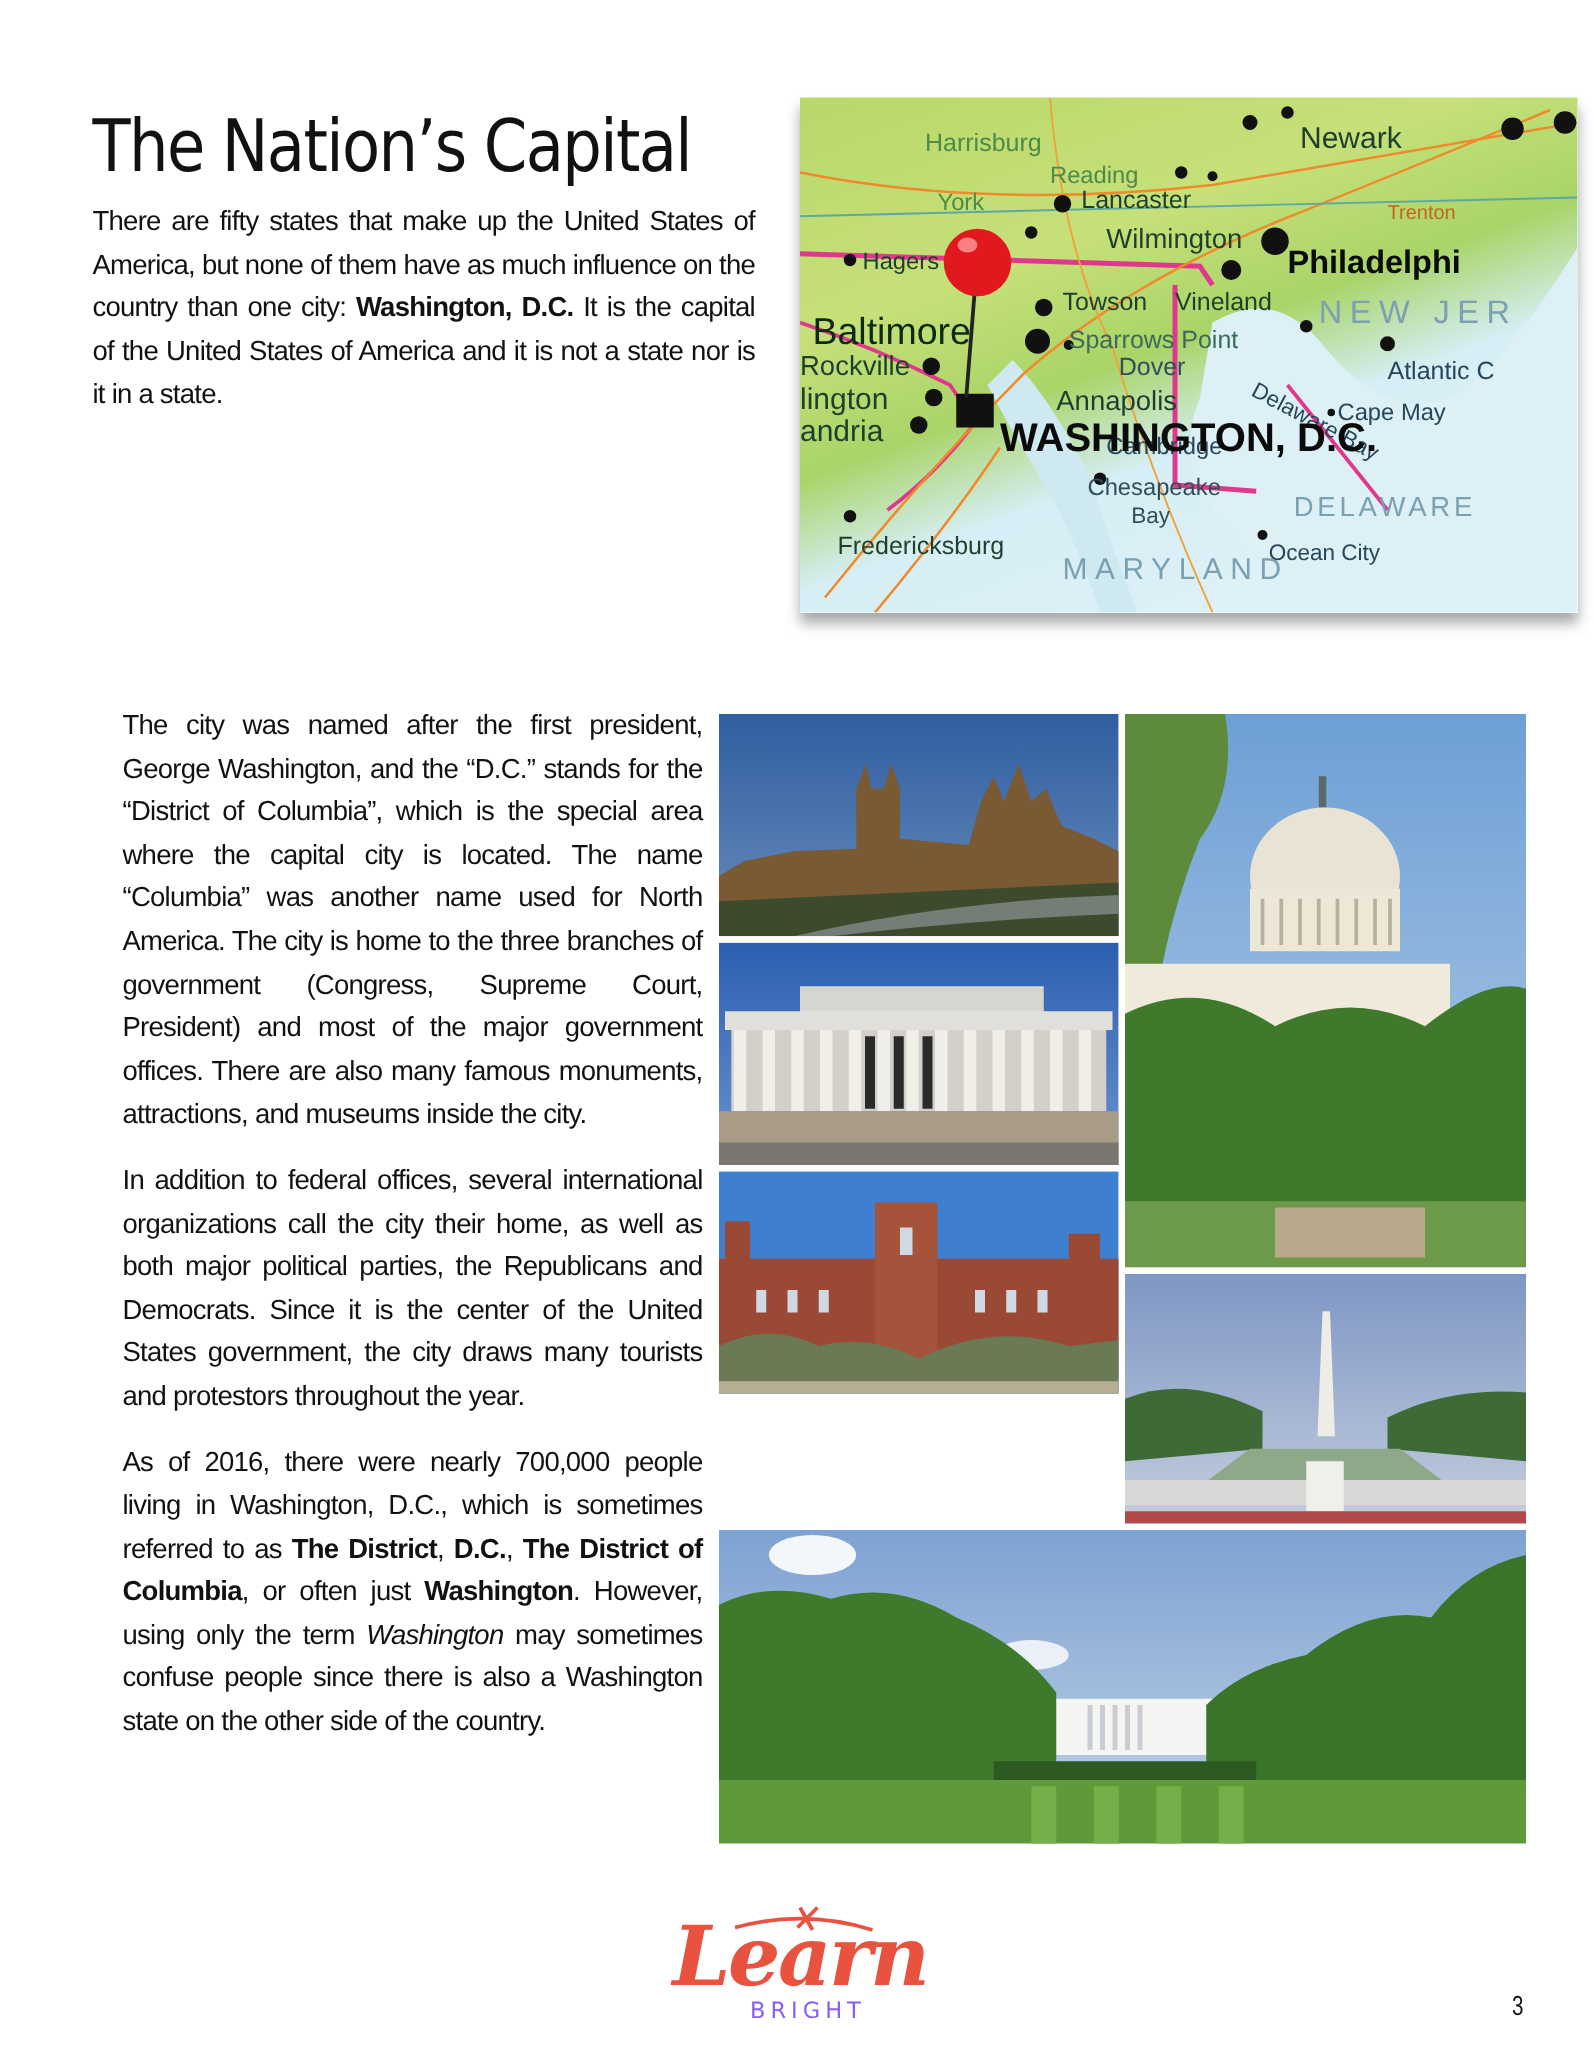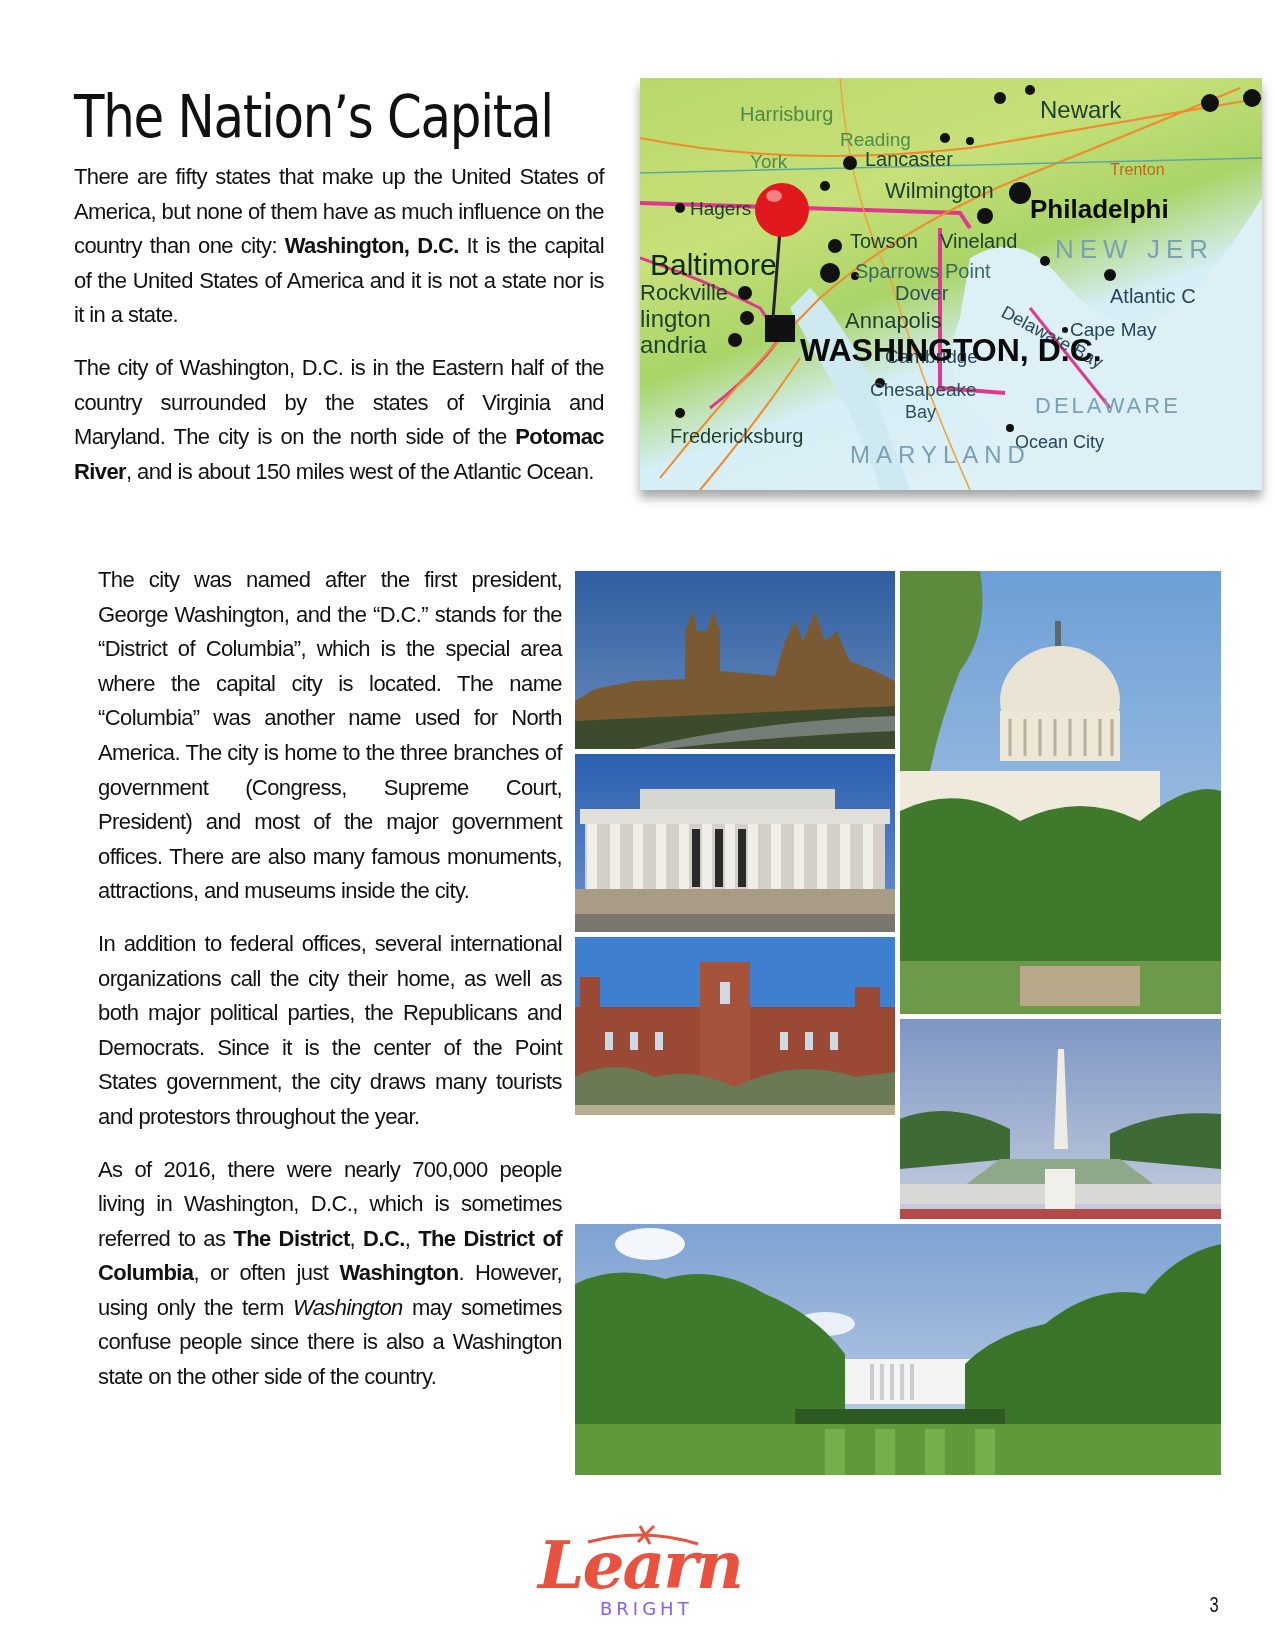--- a/index.html
+++ b/index.html
@@ -36,21 +36,20 @@
   .page-num { position: absolute; left: 1208px; top: 1592px; font-size: 22px;
               transform: scaleX(0.75); color: #111; }
 </style>
 </head>
 <body>
 
 <h1 class="title">The Nation’s Capital</h1>
 
 <div class="col col-top">
   <p><span>There are fifty states that make up the United States of America, but none of them have as much influence on the country than one city:  </span><b>Washington, D.C.</b><span>  It is the capital of the United States of America and it is not a state nor is it in a state.</span></p>
-  <p><span>The city of Washington, D.C. is in the Eastern half of the country surrounded by the states of Virginia and Maryland.  The city is on the north side of the </span><b>Potomac River</b><span>, and is about 150 miles west of the Atlantic Ocean.</span></p>
 </div>
 
 <div class="map">
   <svg width="622" height="412" viewBox="0 0 622 412">
 
     <path d="M330 180 Q380 150 420 200 Q470 260 520 240 Q560 220 622 120 L622 412 L380 412 Q360 360 330 330 Q300 290 320 240 Z" fill="#dcf0f6"></path>
     <path d="M170 210 Q200 240 230 300 Q250 360 270 412 L240 412 Q220 350 190 300 Q165 260 150 230 Z" fill="#cfe9f1"></path>
 
     <path d="M0 125 L320 135 L330 150" stroke="#e0388c" stroke-width="4" fill="none"></path>
     <path d="M300 150 L300 310 L365 315" stroke="#e0388c" stroke-width="4" fill="none"></path>
@@ -124,21 +123,21 @@
     <text x="160" y="283" font-family="Liberation Sans, sans-serif" font-weight="bold" font-size="32" fill="#0b0b0b">WASHINGTON, D.C.</text>
 
     <line x1="140" y1="152" x2="133" y2="240" stroke="#222" stroke-width="3"></line>
     <circle cx="142" cy="132" r="27" fill="#e0191e"></circle>
     <ellipse cx="134" cy="118" rx="8" ry="6" fill="#ff9a9a" opacity="0.8"></ellipse>
   </svg>
 </div>
 
 <div class="col col-bottom">
   <p><span>The city was named after the first president, George Washington, and the “D.C.” stands for the “District of Columbia”, which is the special area where the capital city is located.  The name “Columbia” was another name used for North America.  The city is home to the three branches of government (Congress, Supreme Court, President) and most of the major government offices.  There are also many famous monuments, attractions, and museums inside the city.</span></p>
-  <p><span>In addition to federal offices, several international organizations call the city their home, as well as both major political parties, the Republicans and Democrats.  Since it is the center of the Point States government, the city draws many tourists and protestors throughout the year.</span></p>
+  <p><span>In addition to federal offices, several international organizations call the city their home, as well as both major political parties, the Republicans and Democrats.  Since it is the center of the United States government, the city draws many tourists and protestors throughout the year.</span></p>
   <p><span>As of 2016, there were nearly 700,000 people living in Washington, D.C., which is sometimes referred to as </span><b>The District</b><span>, </span><b>D.C.</b><span>, </span><b>The District of Columbia</b><span>, or often just </span><b>Washington</b><span>.  However, using only the term </span><i>Washington</i><span> may sometimes confuse people since there is also a Washington state on the other side of the country.</span></p>
 </div>
 
 <div class="grid">
 
   <div class="photo" style="left:0;top:0;width:320px;height:178px;">
     <svg width="320" height="178" viewBox="0 0 320 178">
       <defs>
           <linearGradient id="sky1" x1="0" y1="0" x2="0" y2="1">
             <stop offset="0" stop-color="#2f5ea0"></stop>

